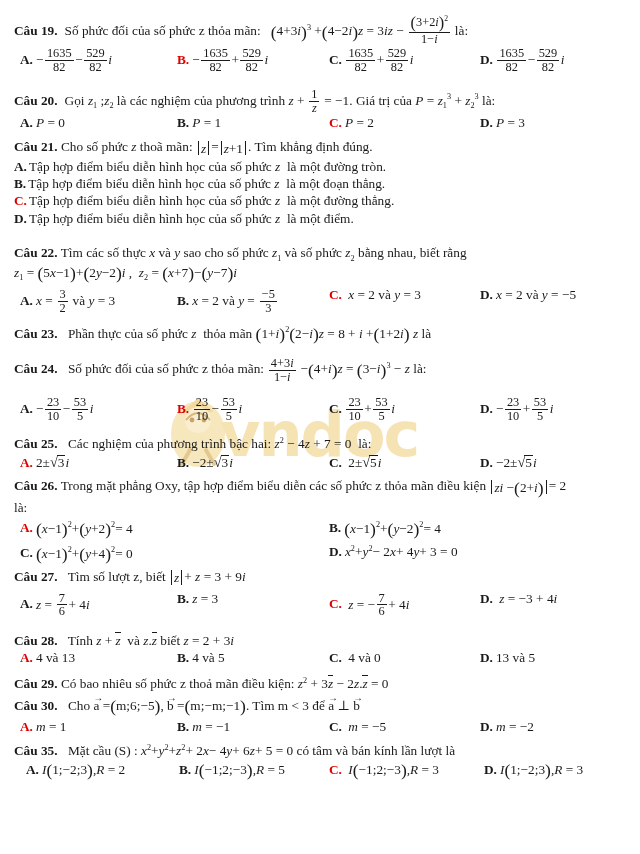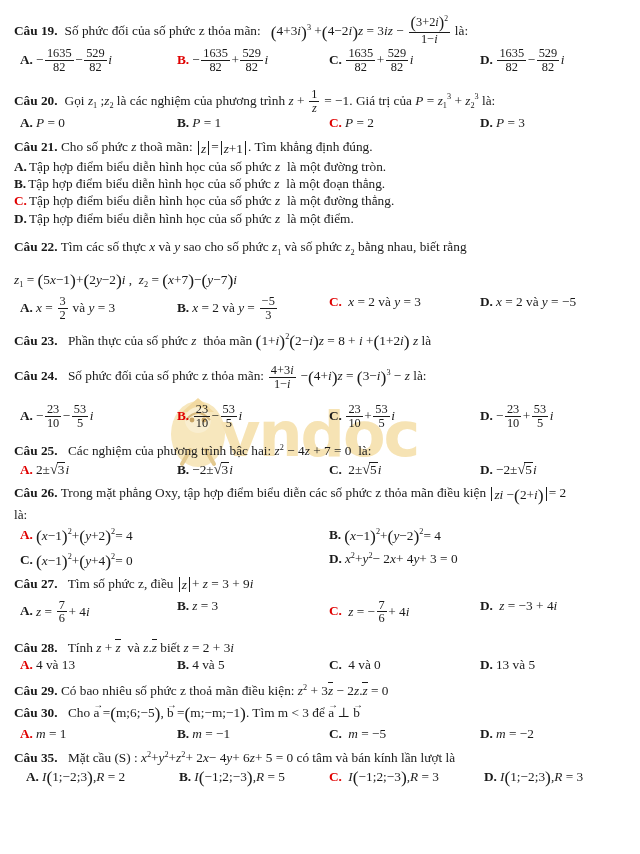--- a/index.html
+++ b/index.html
@@ -190,29 +190,29 @@
     <span class="mi">z</span>&nbsp;<span>thoã mãn:</span>
     <span class="abs"><span class="bar"></span><span class="mi">z</span><span class="bar"></span></span><span class="mn">=</span><span class="abs"><span class="bar"></span><span class="mi">z</span><span class="mn">+1</span><span class="bar"></span></span><span>. Tìm khẳng định đúng.</span>
   </div>
   <div class="optstack" style="margin-top:3px">
     <div class="row"><span class="lbl">A.</span><span>Tập hợp điểm biểu diễn hình học của số phức</span> <span class="mi">z</span>&nbsp; <span>là một đường tròn.</span></div>
     <div class="row"><span class="lbl">B.</span><span>Tập hợp điểm biểu diễn hình học của số phức</span> <span class="mi">z</span>&nbsp; <span>là một đoạn thẳng.</span></div>
     <div class="row correct"><span class="lbl">C.</span><span>Tập hợp điểm biểu diễn hình học của số phức</span> <span class="mi">z</span>&nbsp; <span>là một đường thẳng.</span></div>
     <div class="row"><span class="lbl">D.</span><span>Tập hợp điểm biểu diễn hình học của số phức</span> <span class="mi">z</span>&nbsp; <span>là một điểm.</span></div>
   </div>
 
-  <div class="qline" style="margin-top:13px">
+  <div class="qline" style="margin-top:19px">
     <span class="qnum">Câu 22.</span>
     <span>Tìm các số thực</span>
     <span class="mi">x</span> <span>và</span> <span class="mi">y</span>
     <span>sao cho số phức</span>
     <span class="mi">z</span><sub class="idx">1</sub> <span>và số phức</span>
     <span class="mi">z</span><sub class="idx">2</sub> <span>bằng nhau, biết rằng</span>
   </div>
-  <div class="qline" style="margin-top:19px">
+  <div class="qline" style="margin-top:6px">
     <span class="mi">z</span><sub class="idx">1</sub> <span class="mn">=</span> <span class="bigpar">(</span><span class="mn">5</span><span class="mi">x</span><span class="mn">−1</span><span class="bigpar">)</span><span class="mn">+</span><span class="bigpar">(</span><span class="mn">2</span><span class="mi">y</span><span class="mn">−2</span><span class="bigpar">)</span><span class="mi">i</span>
     <span class="mn">,</span>&nbsp; <span class="mi">z</span><sub class="idx">2</sub> <span class="mn">=</span> <span class="bigpar">(</span><span class="mi">x</span><span class="mn">+7</span><span class="bigpar">)</span><span class="mn">−</span><span class="bigpar">(</span><span class="mi">y</span><span class="mn">−7</span><span class="bigpar">)</span><span class="mi">i</span>
   </div>
   <div class="opts tall" style="margin-top:6px">
     <div class="opt" style="left:6px"><span class="lbl">A.</span><span class="mi">x</span> <span class="mn">=</span> <span class="frac"><span class="num">3</span><span class="den">2</span></span> và <span class="mi">y</span> <span class="mn">= 3</span></div>
     <div class="opt" style="left:163px"><span class="lbl">B.</span><span class="mi">x</span> <span class="mn">= 2</span> và <span class="mi">y</span> <span class="mn">=</span> <span class="frac"><span class="num">−5</span><span class="den">3</span></span></div>
     <div class="opt correct" style="left:315px"><span class="lbl">C.</span>&nbsp;<span class="mi">x</span> <span class="mn">= 2</span> và <span class="mi">y</span> <span class="mn">= 3</span></div>
     <div class="opt" style="left:466px"><span class="lbl">D.</span><span class="mi">x</span> <span class="mn">= 2</span> và <span class="mi">y</span> <span class="mn">= −5</span></div>
   </div>
 
@@ -265,21 +265,21 @@
     <div class="opt correct" style="left:6px"><span class="lbl">A.</span><span class="bigpar">(</span><span class="mi">x</span><span class="mn">−1</span><span class="bigpar">)</span><sup class="exp">2</sup><span class="mn">+</span><span class="bigpar">(</span><span class="mi">y</span><span class="mn">+2</span><span class="bigpar">)</span><sup class="exp">2</sup><span class="mn">= 4</span></div>
     <div class="opt" style="left:315px"><span class="lbl">B.</span><span class="bigpar">(</span><span class="mi">x</span><span class="mn">−1</span><span class="bigpar">)</span><sup class="exp">2</sup><span class="mn">+</span><span class="bigpar">(</span><span class="mi">y</span><span class="mn">−2</span><span class="bigpar">)</span><sup class="exp">2</sup><span class="mn">= 4</span></div>
   </div>
   <div class="opts" style="margin-top:5px">
     <div class="opt" style="left:6px"><span class="lbl">C.</span><span class="bigpar">(</span><span class="mi">x</span><span class="mn">−1</span><span class="bigpar">)</span><sup class="exp">2</sup><span class="mn">+</span><span class="bigpar">(</span><span class="mi">y</span><span class="mn">+4</span><span class="bigpar">)</span><sup class="exp">2</sup><span class="mn">= 0</span></div>
     <div class="opt" style="left:315px"><span class="lbl">D.</span><span class="mi">x</span><sup class="exp">2</sup><span class="mn">+</span><span class="mi">y</span><sup class="exp">2</sup><span class="mn">− 2</span><span class="mi">x</span><span class="mn">+ 4</span><span class="mi">y</span><span class="mn">+ 3 = 0</span></div>
   </div>
 
   <div class="qline" style="margin-top:5px">
     <span class="qnum">Câu 27.</span><span class="gap"></span>
-    <span>Tìm số phức z, điều</span>
+    <span>Tìm số lượt z, biết</span>
     <span class="abs"><span class="bar"></span><span class="mi">z</span><span class="bar"></span></span><span class="mn">+</span> <span class="mi">z</span> <span class="mn">= 3 + 9</span><span class="mi">i</span>
   </div>
   <div class="opts tall" style="margin-top:7px">
     <div class="opt" style="left:6px"><span class="lbl">A.</span><span class="mi">z</span> <span class="mn">=</span> <span class="frac"><span class="num">7</span><span class="den">6</span></span><span class="mn">+ 4</span><span class="mi">i</span></div>
     <div class="opt" style="left:163px"><span class="lbl">B.</span><span class="mi">z</span> <span class="mn">= 3</span></div>
     <div class="opt correct" style="left:315px"><span class="lbl">C.</span>&nbsp;<span class="mi">z</span> <span class="mn">= −</span><span class="frac"><span class="num">7</span><span class="den">6</span></span><span class="mn">+ 4</span><span class="mi">i</span></div>
     <div class="opt" style="left:466px"><span class="lbl">D.</span>&nbsp;<span class="mi">z</span> <span class="mn">= −3 + 4</span><span class="mi">i</span></div>
   </div>
 
   <div class="qline" style="margin-top:10px">

